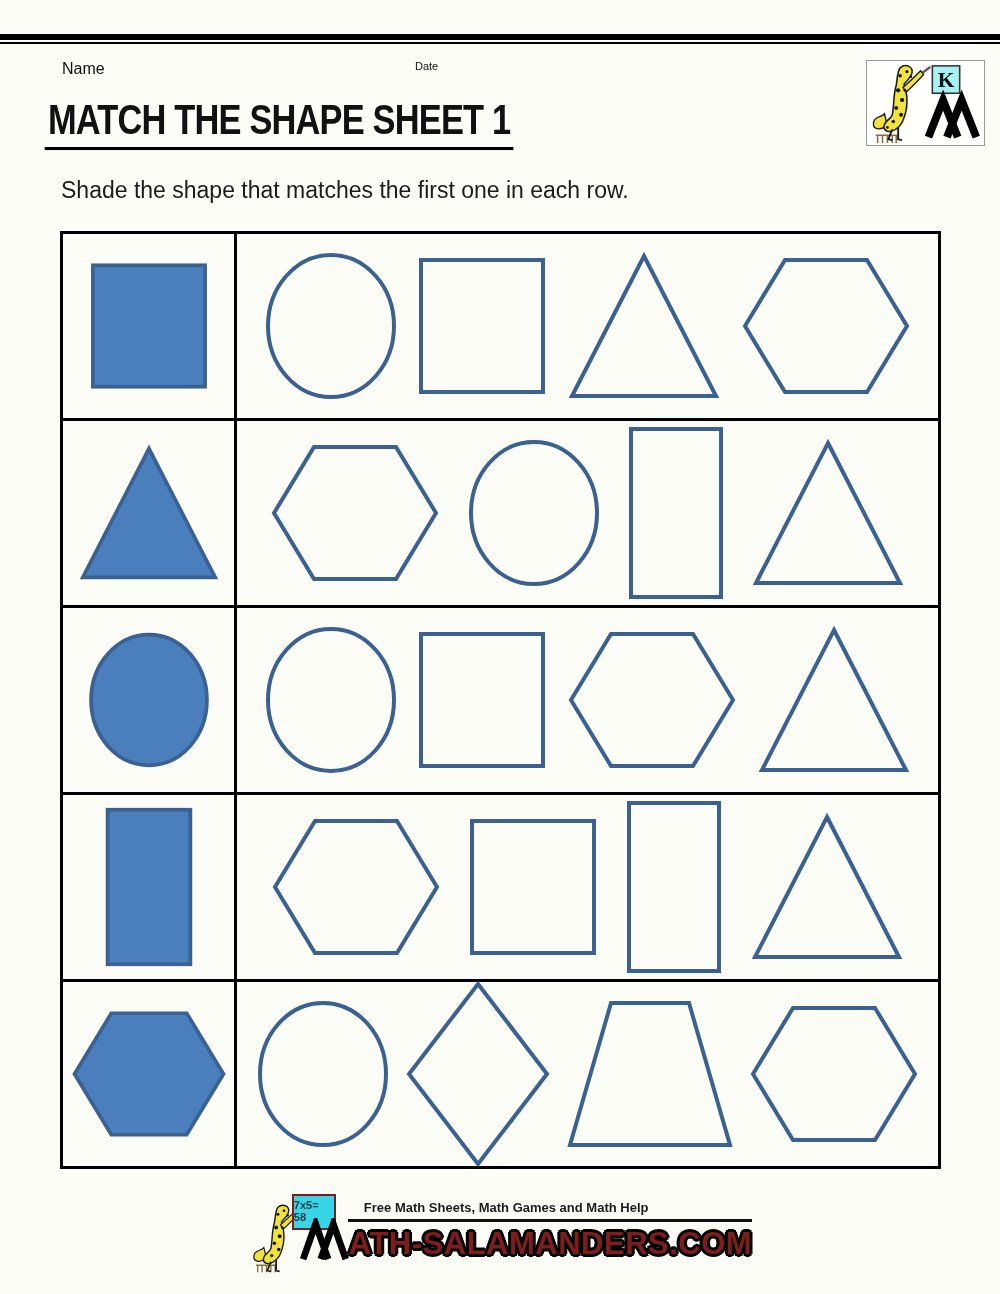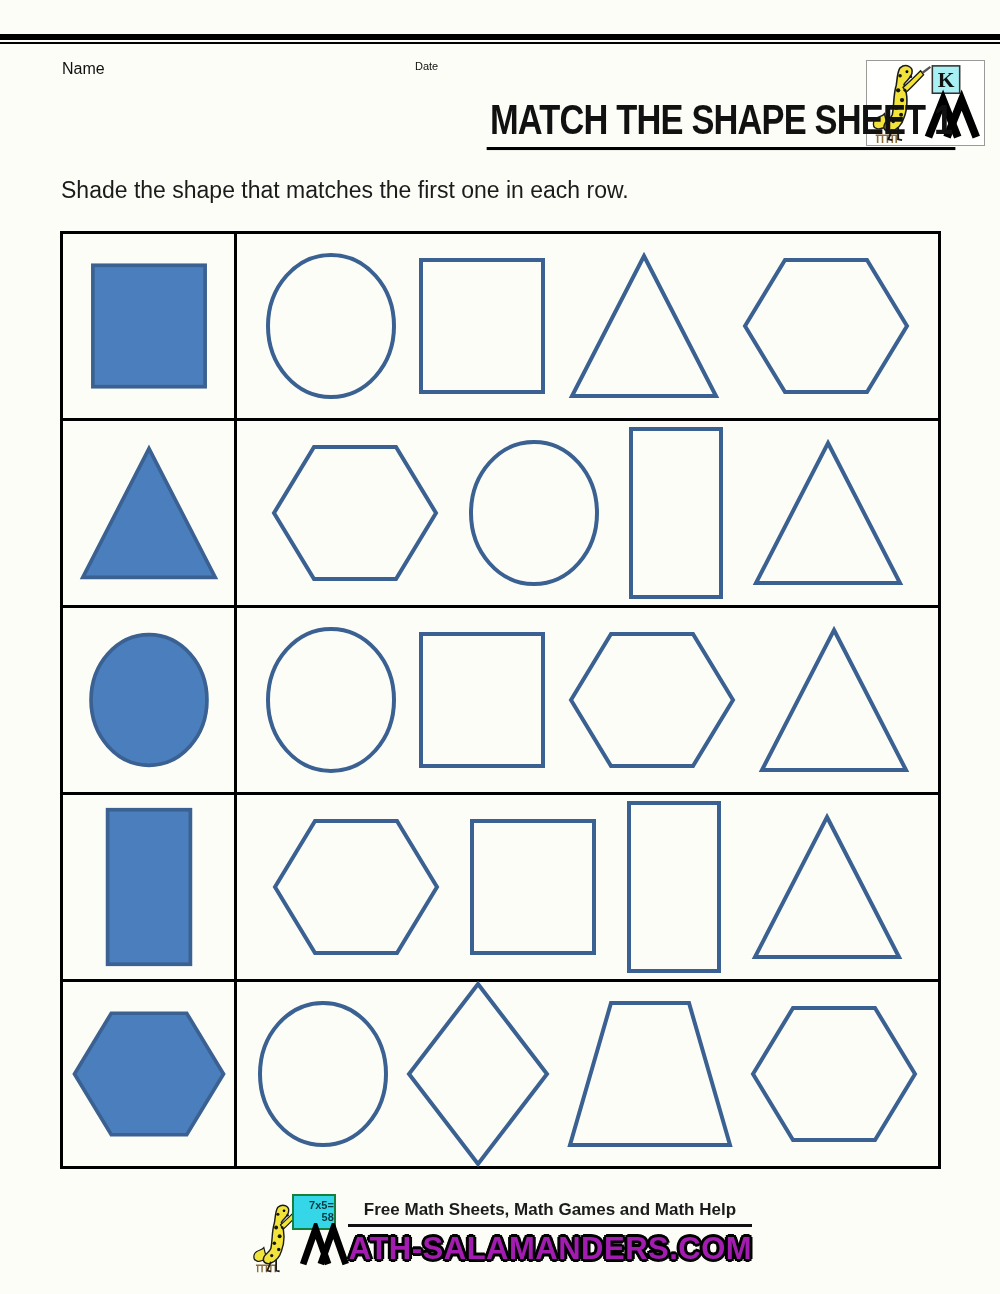--- a/index.html
+++ b/index.html
@@ -9,51 +9,51 @@
   
   .top-rule{position:absolute;top:34px;left:0;width:1000px;height:6px;background:#000;}
   .top-rule::after{content:"";position:absolute;top:8px;left:0;width:1000px;height:2px;background:#000;}
 
   .name-label{position:absolute;top:60px;left:62px;font-size:16px;}
   .date-label{position:absolute;top:60px;left:415px;font-size:11px;}
 
   .brand-box{position:absolute;top:60px;left:866px;width:119px;height:86px;border:1px solid #9a9a9a;background:#fffffe;box-sizing:border-box;}
   .brand-box svg{display:block;width:117px;height:84px;}
 
-  .title-wrap{position:absolute;top:96px;left:0;width:1000px;text-align:right;}
+  .title-wrap{position:absolute;top:96px;left:0;width:1000px;text-align:left;}
   .page-title{display:inline-block;margin:0;font-size:41px;font-weight:bold;letter-spacing:-1px;
     border-bottom:3px solid #000;padding:0 4px 3px 4px;transform:scale(0.84,1.02);transform-origin:center top;
     font-family:"Liberation Sans",sans-serif;}
 
   .instruction{position:absolute;top:176px;left:60px;margin:1px;font-size:23px;color:#1b1b1b;}
 
   
   .ws-table{position:absolute;top:231px;left:60px;width:881px;border:3px solid #000;box-sizing:border-box;background:#fcfdf7;}
   .ws-row{display:flex;height:184px;border-bottom:3px solid #000;}
   .ws-row:last-child{border-bottom:none;}
   .target-cell{width:174px;border-right:3px solid #000;display:flex;align-items:center;justify-content:center;flex:none;box-sizing:border-box;}
   .options-cell{flex:1;display:flex;align-items:center;justify-content:space-evenly;padding:0 6px;}
   .shape{display:flex;align-items:center;justify-content:center;line-height:0;}
   .target-cell .shape svg{transform:scale(0.92);}
 
   
   .footer{position:absolute;top:1194px;left:0;width:1000px;display:flex;justify-content:center;}
   .footer-inner{position:relative;display:flex;align-items:flex-start;}
   .foot-left{position:relative;width:84px;height:82px;flex:none;}
   .foot-left .sal{position:absolute;left:0;bottom:2px;}
-  .sign{position:absolute;top:0;left:44px;width:40px;height:32px;border:2px solid #15803d;
-    display:flex;flex-direction:column;align-items:flex-end;justify-content:center;
+  .sign{position:absolute;top:0;left:44px;width:40px;height:32px;border:2px solid #7f1d1d;
+    display:flex;flex-direction:column;align-items:flex-start;justify-content:center;
     font-size:11px;font-weight:bold;line-height:1.05;color:#063a40;}
   .foot-right{display:flex;flex-direction:column;margin-left:2px;}
-  .tagline{font-size:17px;font-weight:bold;color:#1b1b1b;margin:6px 0 0 30px;white-space:nowrap;}
+  .tagline{font-size:13px;font-weight:bold;color:#1b1b1b;margin:6px 0 0 30px;white-space:nowrap;}
   .foot-rule{height:3px;background:#111;margin:4px 0 0 14px;}
   .site-line{display:flex;align-items:flex-end;margin-top:-4px;}
   .m-glyph{margin-left:-34px;position:relative;z-index:2;}
   .site-text{font-family:"Liberation Sans",sans-serif;font-weight:900;font-size:31px;letter-spacing:0.5px;
-    color:#a21caf;white-space:nowrap;position:relative;z-index:1;margin-left:-3px;
+    color:#7f1d1d;white-space:nowrap;position:relative;z-index:1;margin-left:-3px;
     text-shadow:-2px -2px 0 #000,-2px 0 0 #000,-2px 2px 0 #000,0 -2px 0 #000,0 2px 0 #000,
                  2px -2px 0 #000,2px 0 0 #000,2px 2px 0 #000,3px 0 0 #000,-3px 0 0 #000,0 3px 0 #000,0 -3px 0 #000;}
 </style>
 </head>
 <body>
 
 <div class="page">
 
   <div class="top-rule"></div>
 

